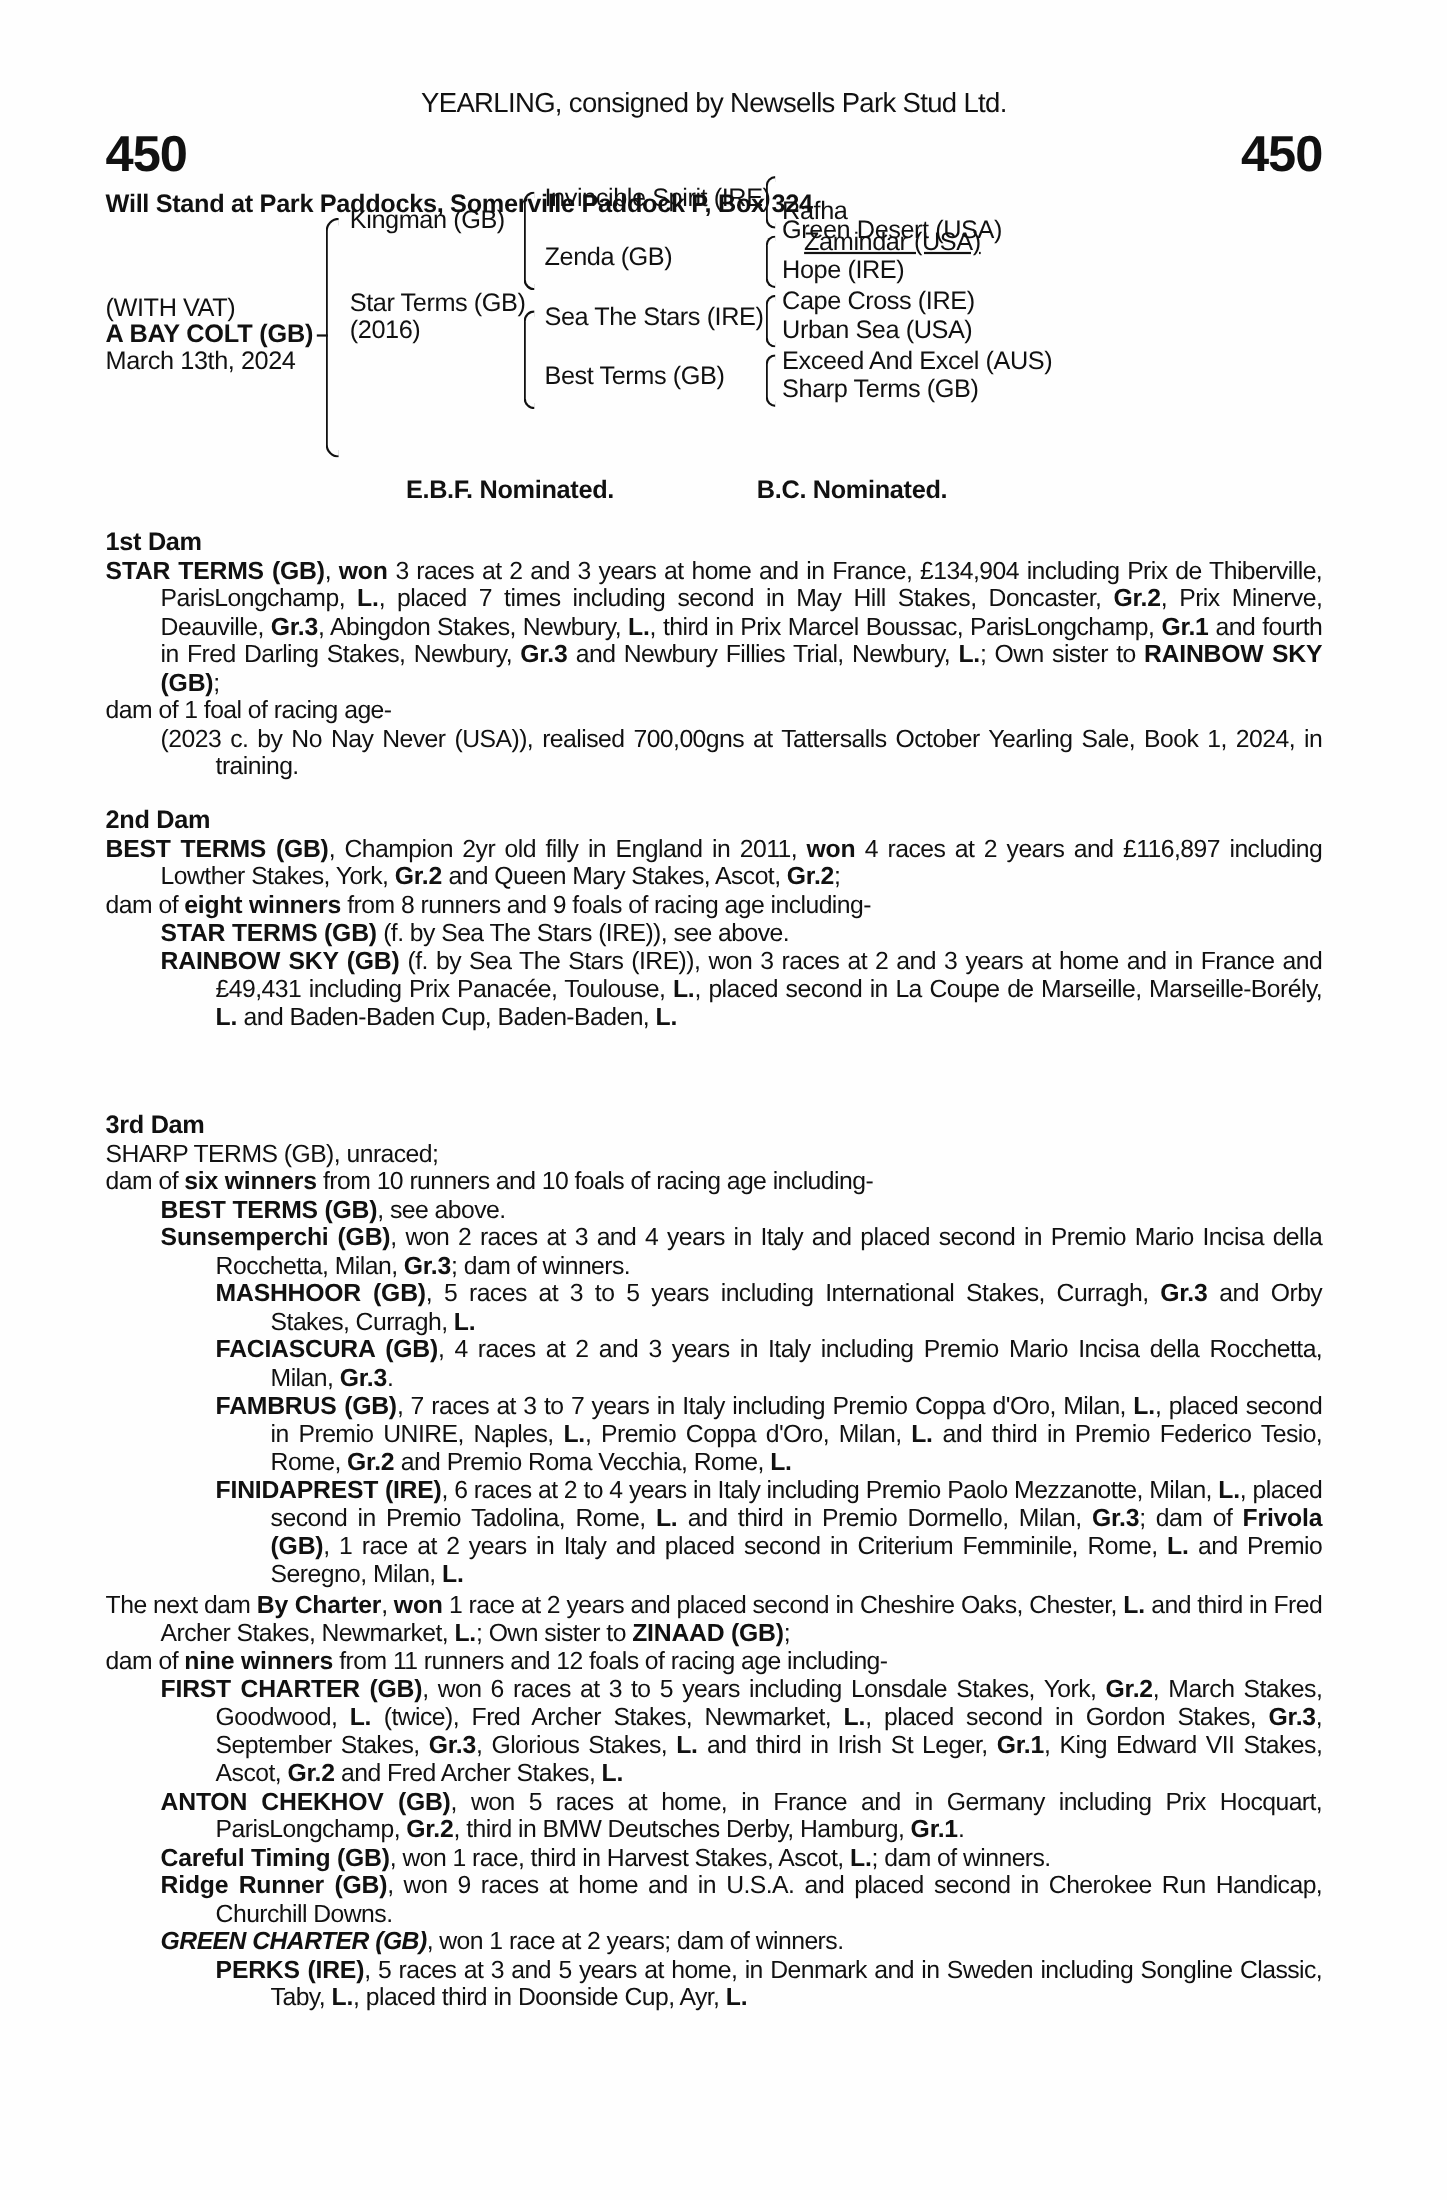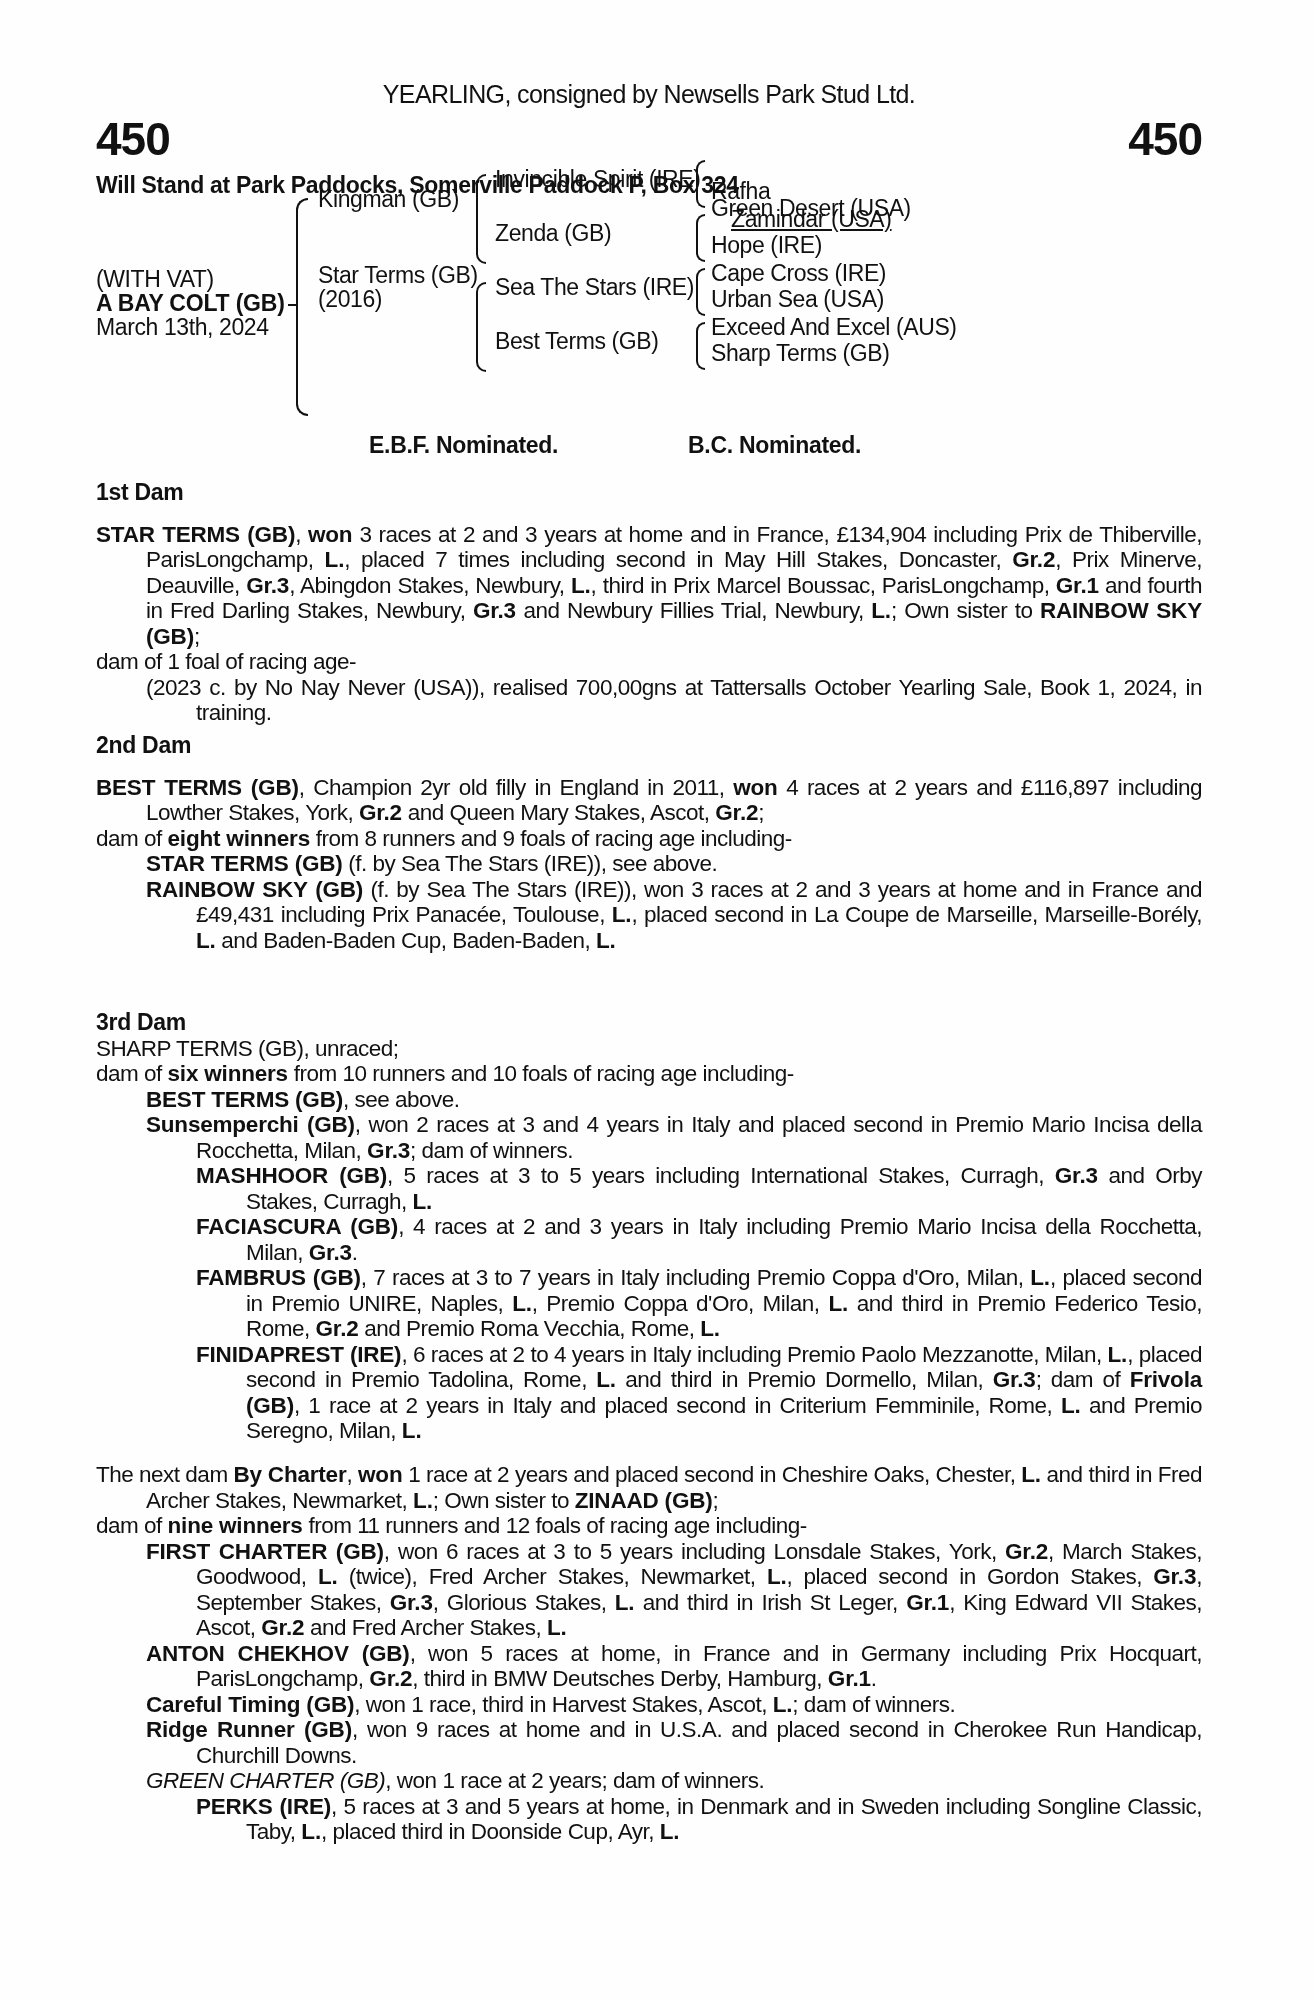--- a/index.html
+++ b/index.html
@@ -16,25 +16,25 @@
   .ped { position:absolute; top:196px; left:0; width:1106px; height:230px; font-size:23px; letter-spacing:-0.4px; }
   .ped .a { position:absolute; white-space:nowrap; }
   .brace { position:absolute; border:2px solid #111; border-right:none; border-radius:14px 0 0 14px; }
   .brace-tip { position:absolute; width:10px; height:2px; background:#111; }
   .nom { position:absolute; top:432px; font-weight:900; font-size:23px; letter-spacing:-0.3px; }
 
   .sec { position:absolute; left:0; width:1106px; }
   .h { font-weight:900; font-size:23px; line-height:25.5px; letter-spacing:-0.3px; }
   .p { text-align:justify; text-align-last:left; }
   .i0 { padding-left:0; text-indent:0; }
-  .hang1 { padding-left:50px; text-indent:-50px;margin-top:16px; }
+  .hang1 { padding-left:50px; text-indent:-50px; }
   .hang2 { padding-left:100px; text-indent:-50px; }
   .hang3 { padding-left:150px; text-indent:-50px; }
   .b { font-weight:900; letter-spacing:-0.2px; }
-  .it { font-style:italic; }
+  .it { font-style:italic;font-weight:bold; }
 </style>
 </head>
 <body>
 
 <div class="page">
   <div class="consignor">YEARLING, consigned by Newsells Park Stud Ltd.</div>
   <div class="lot left">450</div>
   <div class="lot right">450</div>
   <div class="stand">Will Stand at Park Paddocks, Somerville Paddock P, Box 324</div>
 

